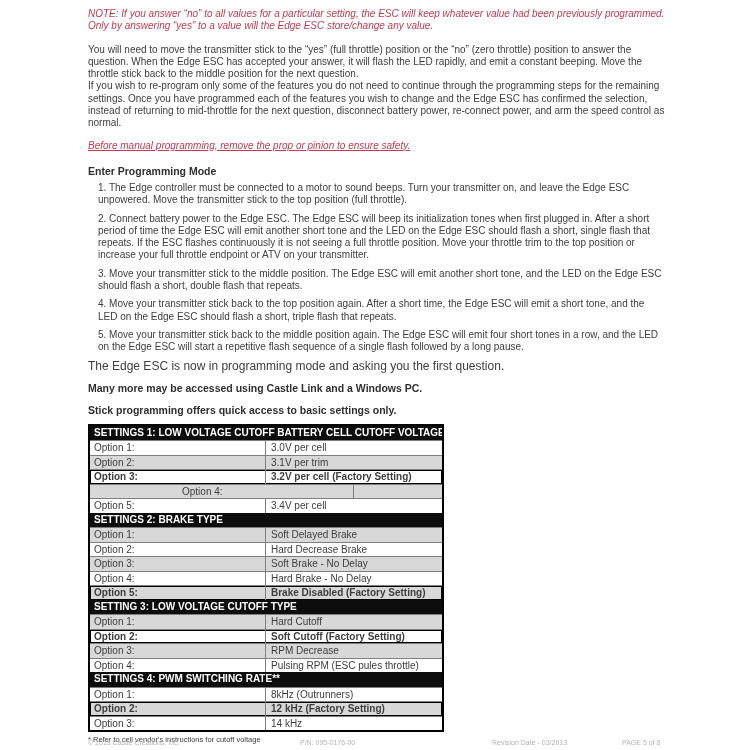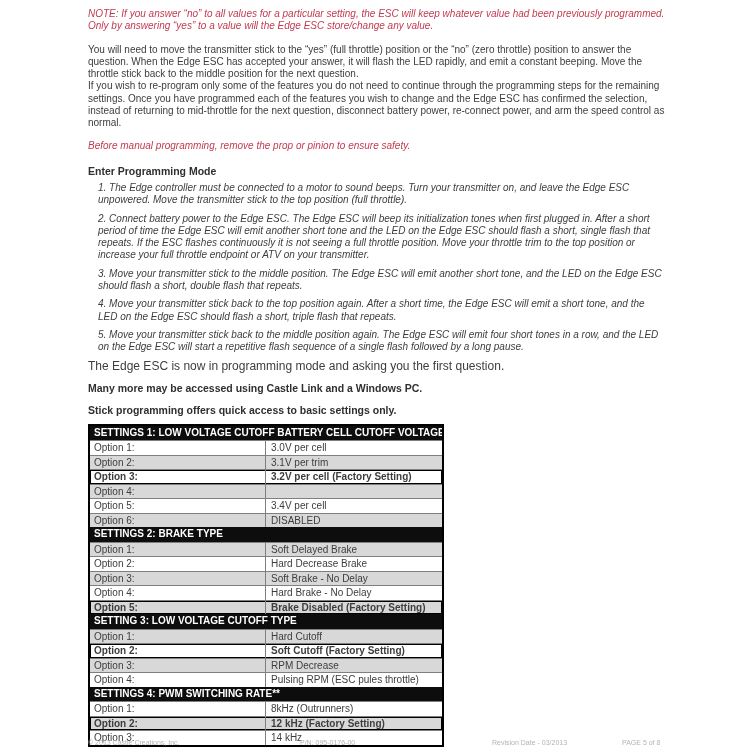--- a/index.html
+++ b/index.html
@@ -10,39 +10,41 @@
   .content { position:absolute; left:88px; top:8px; width:577px; }
 
   .red-note {
     color:#c23a50; font-style:italic; font-size:10px; line-height:12.3px;
     margin:0 0 11px 0;
   }
   .body-para { font-size:10px; line-height:12.3px; margin:0; }
   .safety-note {
     color:#c23a50; font-style:italic; font-size:10px; line-height:12.3px;
     margin:10px 0 13px 0;
+    text-decoration:underline;
   }
   .section-heading {
     font-size:10.5px; font-weight:bold; color:#2f2f2f; margin:0 0 5px 0;
   }
-  .step { font-size:10px; line-height:12.3px; margin:0 0 6px 0; padding-left:10px;font-style:italic; }
+  .step { font-size:10px; line-height:12.3px; margin:0 0 6px 0; padding-left:10px; }
   .closing-line { font-size:12px; line-height:12.3px; margin:2px 0 0 0; }
   .bold-line { font-size:10.5px; font-weight:bold; color:#2f2f2f; margin:10px 0 0 0; }
 
   .settings-table {
     margin-top:8px; width:356px; border:2px solid #000; box-sizing:border-box;
     background:#fff;
   }
   .section-header {
     background:#0d0d0d; color:#ffffff; font-weight:bold; font-size:10px;
     height:14.5px; line-height:14.5px; padding-left:4px; white-space:nowrap; overflow:hidden;
   }
   .trow {
     display:flex; height:13.5px; border-top:1px solid #7f7f7f; font-size:10px;
     background:#ffffff;
+    justify-content:center;
   }
   .trow.gray { background:#d8d8d8; }
   .trow.factory { font-weight:bold; box-shadow: inset 0 0 0 1px #000; }
   .cell-opt {
     width:176px; box-sizing:border-box; padding-left:4px;
     border-right:1px solid #7f7f7f; line-height:13.5px; white-space:nowrap; overflow:hidden;
   }
   .cell-val { flex:1; padding-left:5px; line-height:13.5px; white-space:nowrap; overflow:hidden; }
 
   .footnotes { margin-top:3px; }
@@ -95,24 +97,20 @@
         <div class="trow factory">
           <div class="cell-opt">Option 3:</div>
           <div class="cell-val">3.2V per cell (Factory Setting)</div>
         </div>
         <div class="trow gray">
           <div class="cell-opt">Option 4:</div>
         </div>
         <div class="trow">
           <div class="cell-opt">Option 5:</div>
           <div class="cell-val">3.4V per cell</div>
-        </div>
-        <div class="trow gray">
-          <div class="cell-opt">Option 6:</div>
-          <div class="cell-val">DISABLED</div>
         </div>
         <div class="section-header">SETTINGS 2: BRAKE TYPE</div>
         <div class="trow gray">
           <div class="cell-opt">Option 1:</div>
           <div class="cell-val">Soft Delayed Brake</div>
         </div>
         <div class="trow">
           <div class="cell-opt">Option 2:</div>
           <div class="cell-val">Hard Decrease Brake</div>
         </div>

